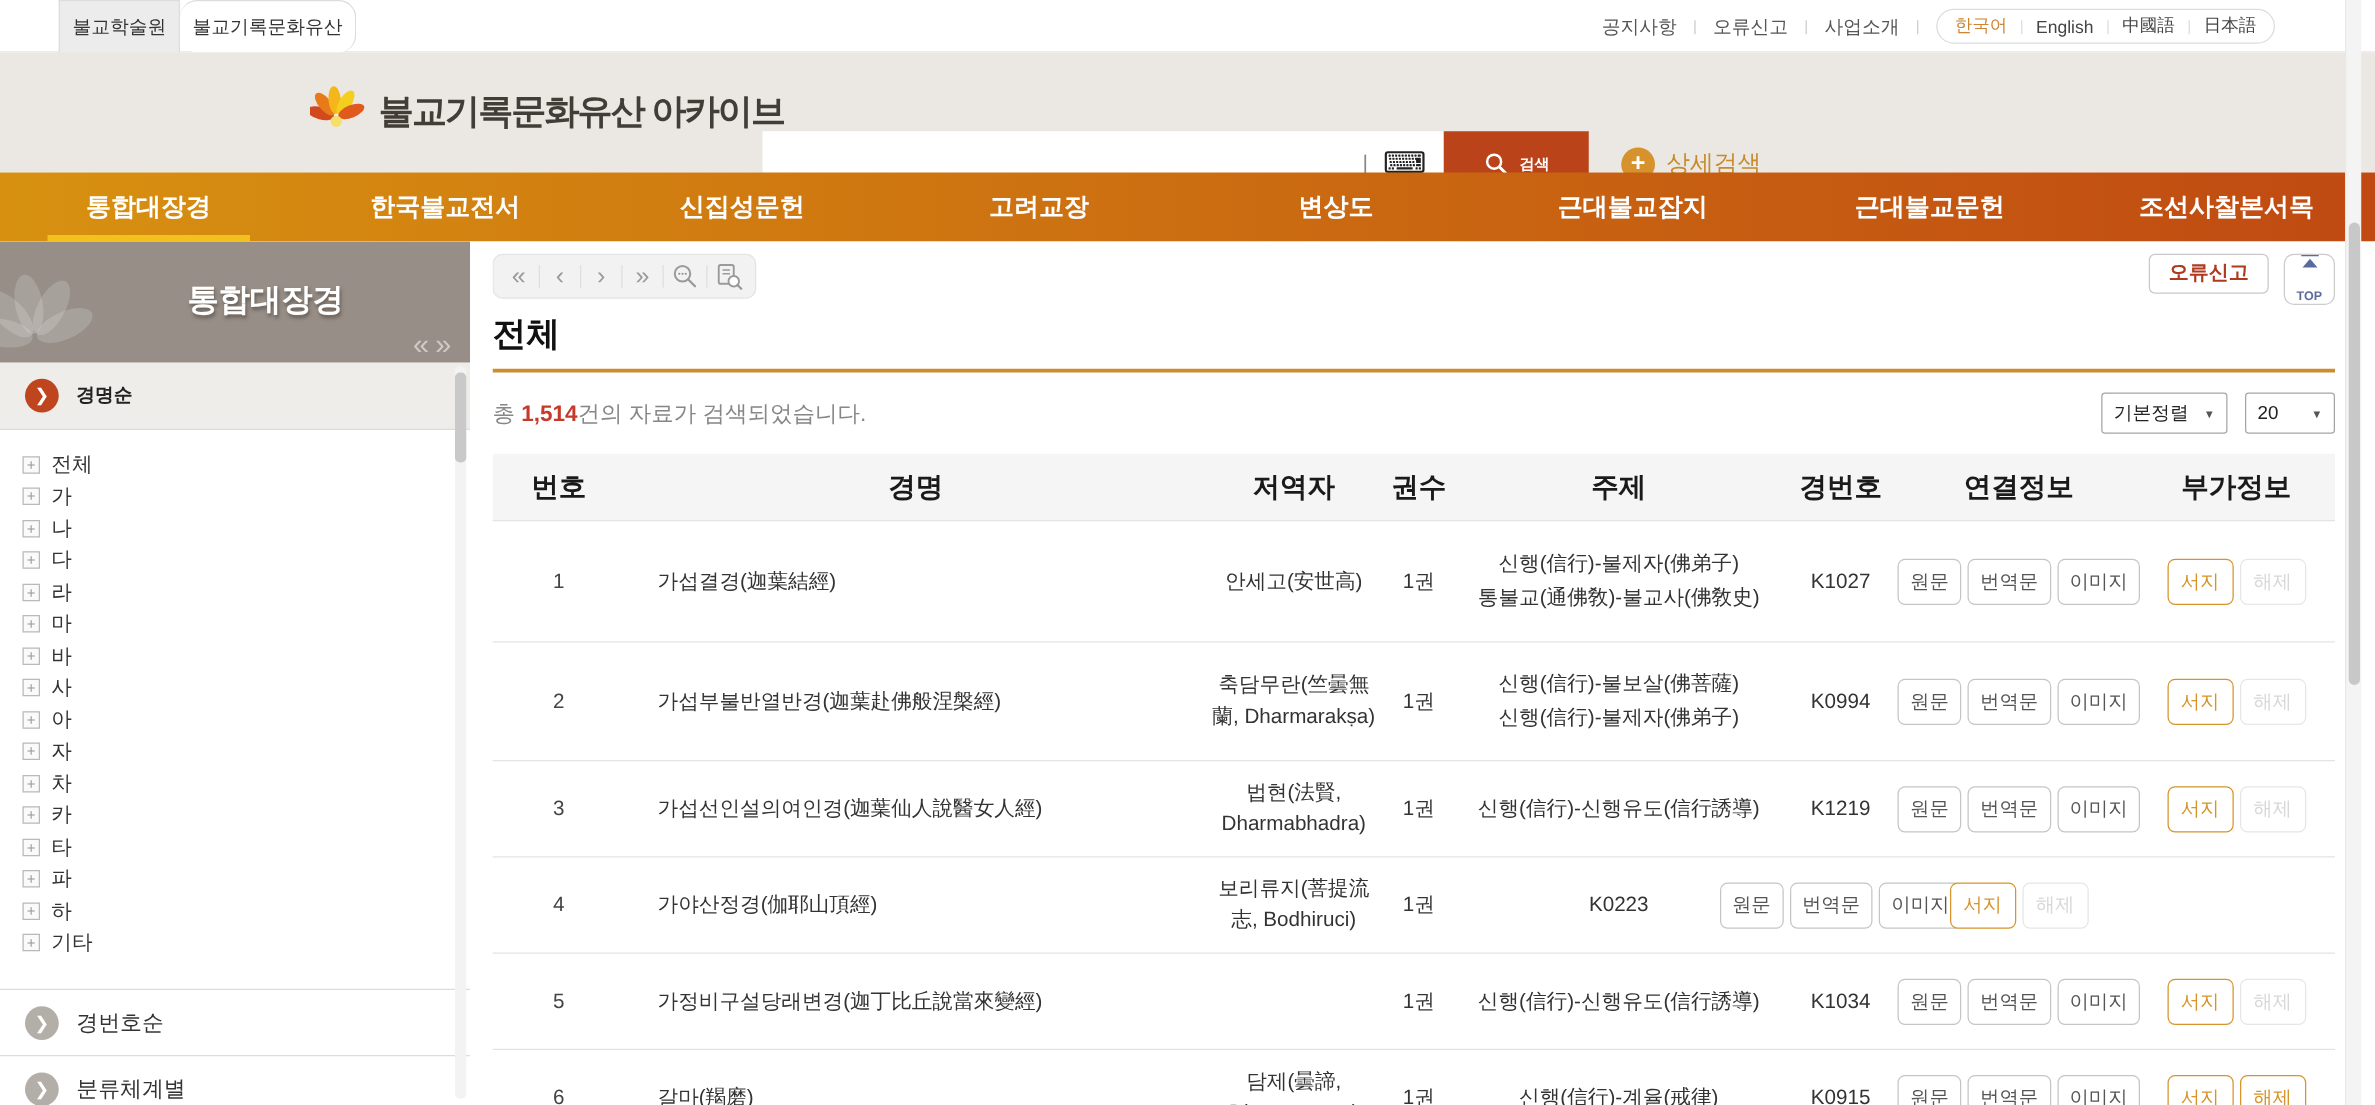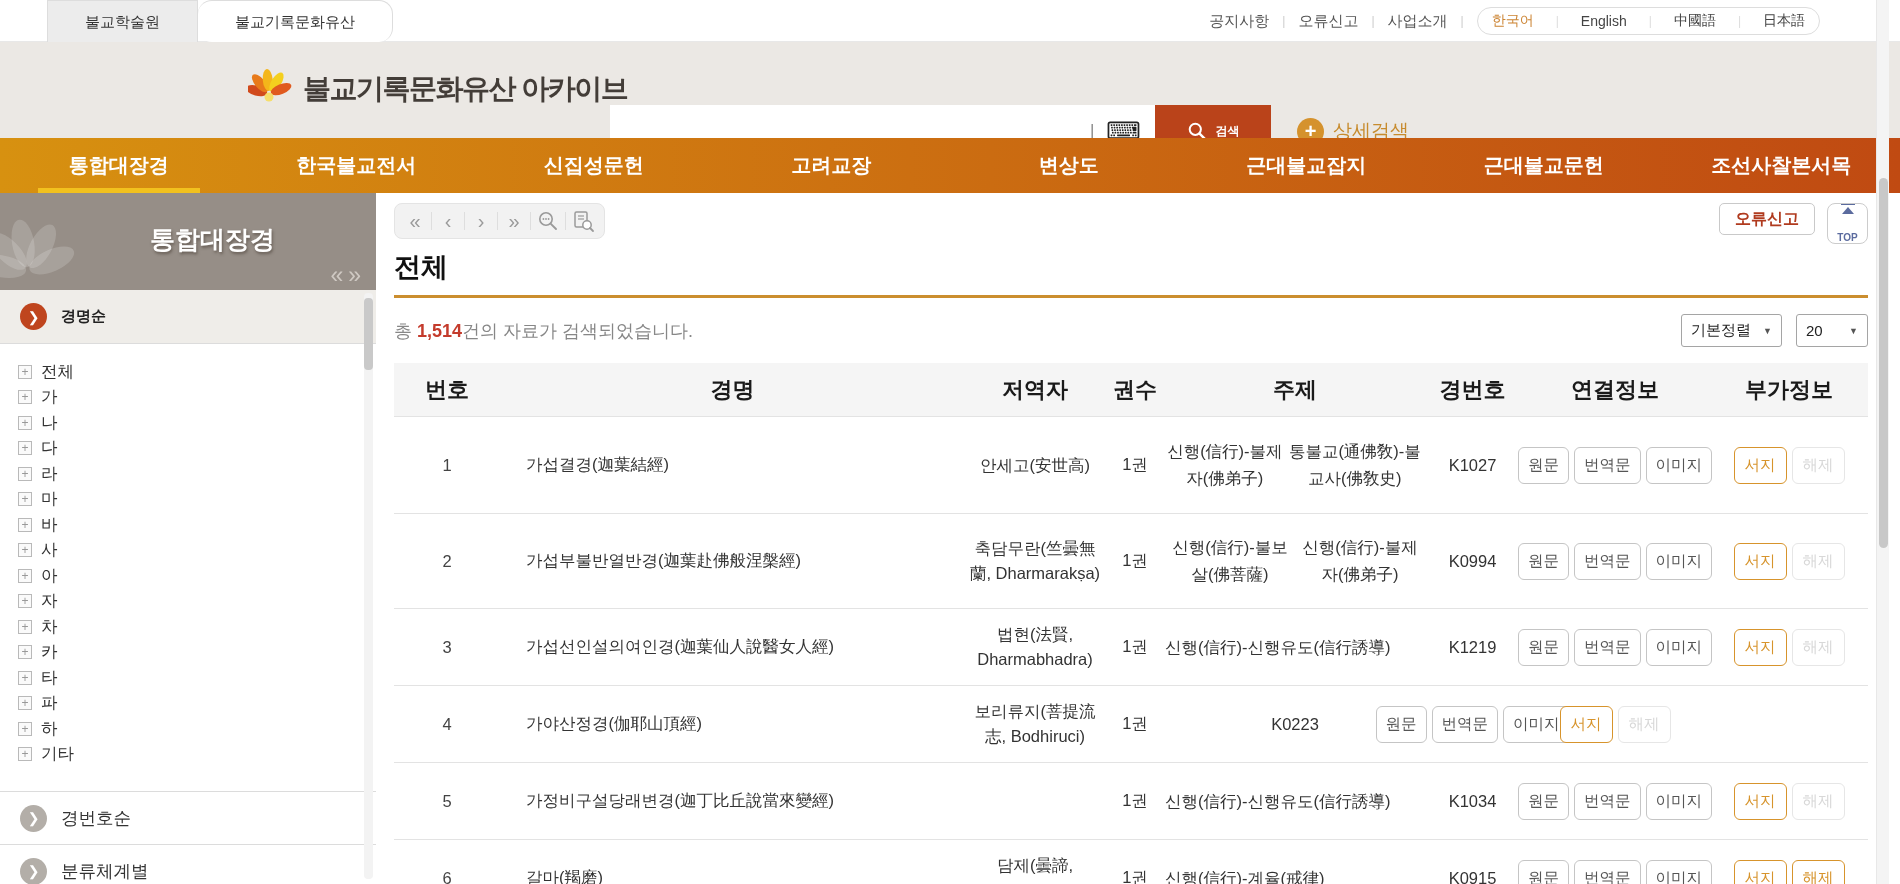--- a/index.html
+++ b/index.html
@@ -2,27 +2,27 @@
 <html><head>
 <meta charset="utf-8">
 <style>
   html,body{margin:0;padding:0;background:#fff;}
   *{box-sizing:border-box;font-family:"Liberation Sans","DejaVu Sans",sans-serif;}
   .page{position:relative;width:1900px;height:884px;overflow:hidden;background:#fff;}
 
   
   .topbar{position:absolute;left:0;top:0;width:1900px;height:42px;background:#fff;border-bottom:1px solid #e8e8e8;}
   .tabs{position:absolute;left:47px;top:0;height:42px;display:flex;}
-  .tab{height:42px;line-height:41px;padding:0 37px;font-size:15px;color:#333;background:#ececec;border:1px solid #ddd;border-bottom:none;cursor:pointer;white-space:nowrap;}
+  .tab{height:42px;line-height:41px;padding:0 10px;font-size:15px;color:#333;background:#ececec;border:1px solid #ddd;border-bottom:none;cursor:pointer;white-space:nowrap;}
   .tab + .tab{border-left:none;border-radius:14px;}
   .tab.active{background:#fff;}
   .top-right{position:absolute;right:80px;top:0;height:42px;display:flex;align-items:center;gap:13px;font-size:15px;color:#555;}
   .tsep{color:#ccc;font-size:12px;}
   .top-link{cursor:pointer;white-space:nowrap;}
-  .lang-pill{display:flex;align-items:center;gap:22px;border:1px solid #ddd;border-radius:16px;padding:4px 14px;font-size:14px;color:#444;background:#fff;}
+  .lang-pill{display:flex;align-items:center;gap:10px;border:1px solid #ddd;border-radius:16px;padding:4px 14px;font-size:14px;color:#444;background:#fff;}
   .lang{cursor:pointer;white-space:nowrap;}
   .lang.active{color:#cc8433;}
   .lsep{color:#ddd;font-size:12px;}
 
   
   .site-header{position:absolute;left:0;top:42px;width:1900px;height:96px;background:#ebe8e4;}
   .logo{position:absolute;left:248px;top:24px;display:flex;align-items:center;gap:9px;cursor:pointer;}
   .logo-text{font-size:28px;font-weight:bold;color:#433d38;letter-spacing:-1.5px;white-space:nowrap;}
   .search-wrap{position:absolute;left:610px;top:63px;width:545px;height:52px;background:#fff;display:flex;align-items:center;}
   .search-wrap input{flex:1;border:none;outline:none;height:100%;padding:0 14px;font-size:17px;background:transparent;color:#333;}
@@ -80,21 +80,21 @@
 
   .table{margin-top:16px;}
   .t-head,.t-row{display:grid;grid-template-columns:106px 465px 140px 60px 260px 95px 190px 158px;align-items:center;text-align:center;}
   .t-head{background:#f5f5f5;height:53px;font-size:22px;font-weight:bold;color:#1a1a1a;}
   .t-row{border-top:1px solid #e3e3e3;font-size:16.5px;color:#333;min-height:77px;}
   .t-body .t-row:nth-child(1){min-height:97px;}
   .t-body .t-row:nth-child(2){min-height:95px;}
   .cell-no{color:#444;}
   .cell-title{text-align:left;padding-left:26px;cursor:pointer;}
   .cell-author{line-height:25px;padding:6px 4px;}
-  .subjects{display:flex;flex-direction:row;line-height:27px;justify-content:space-between;}
+  .subjects{display:flex;flex-direction:column;line-height:27px;justify-content:space-between;}
   .links-cell,.extra-cell{display:flex;justify-content:center;gap:5px;}
   .l-btn{border:1px solid #c5c5c5;background:#fff;border-radius:6px;color:#555;font-size:15.5px;padding:7px 9px;cursor:pointer;white-space:nowrap;}
   .x-btn{border-radius:6px;font-size:15.5px;padding:7px 10px;background:#fff;cursor:pointer;white-space:nowrap;}
   .x-btn.on{border:1px solid #d7942c;color:#d7942c;}
   .x-btn.off{border:1px solid #e6e6e6;color:#d8d8d8;}
 
   
   .page-scrollbar{position:absolute;left:1876px;top:0;width:13px;height:884px;background:#f4f4f4;border-left:1px solid #e8e8e8;}
   .ps-thumb{position:absolute;left:2px;top:178px;width:9px;height:370px;background:#c8c8c8;border-radius:5px;cursor:pointer;}
 </style>

